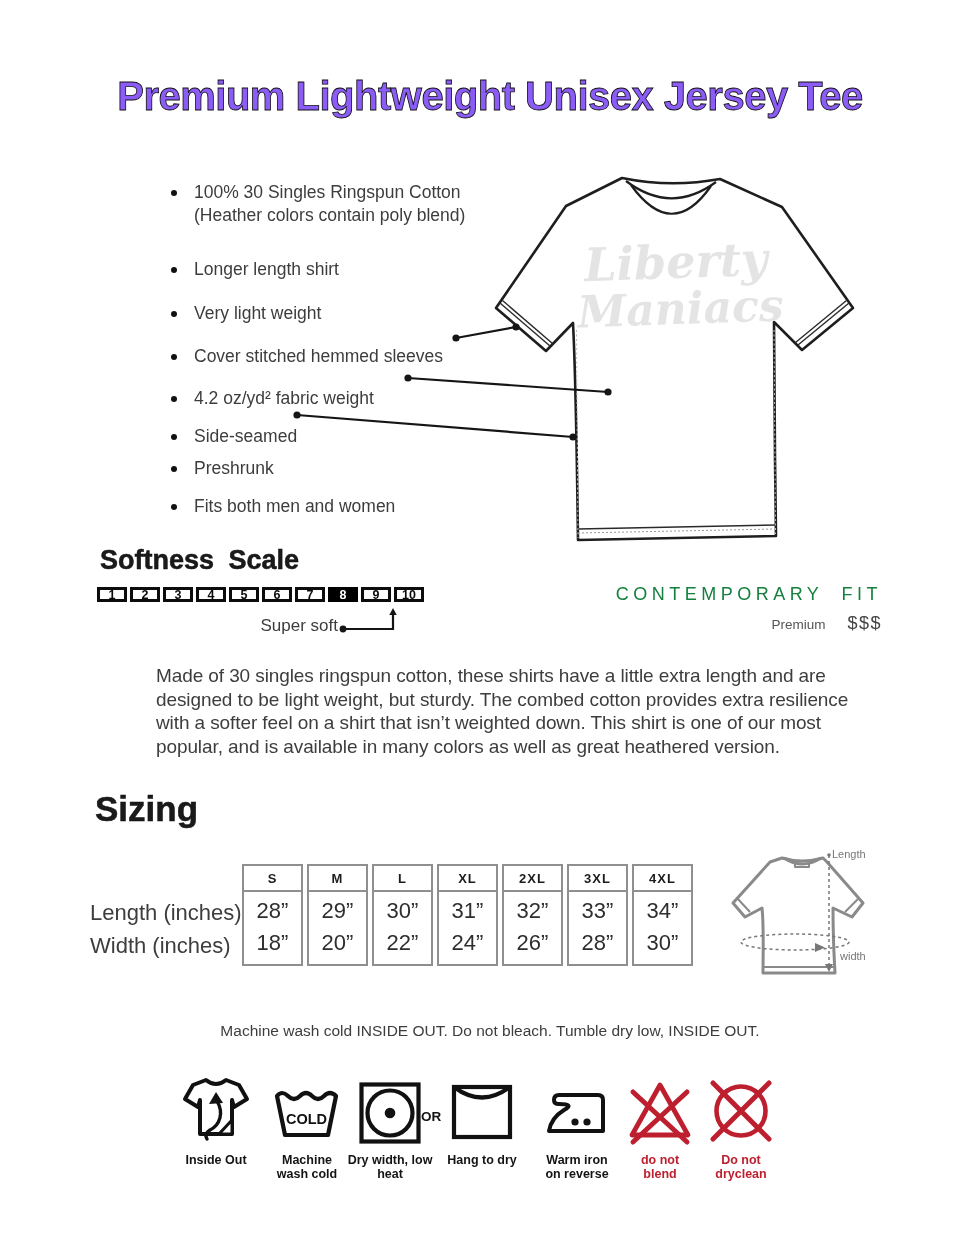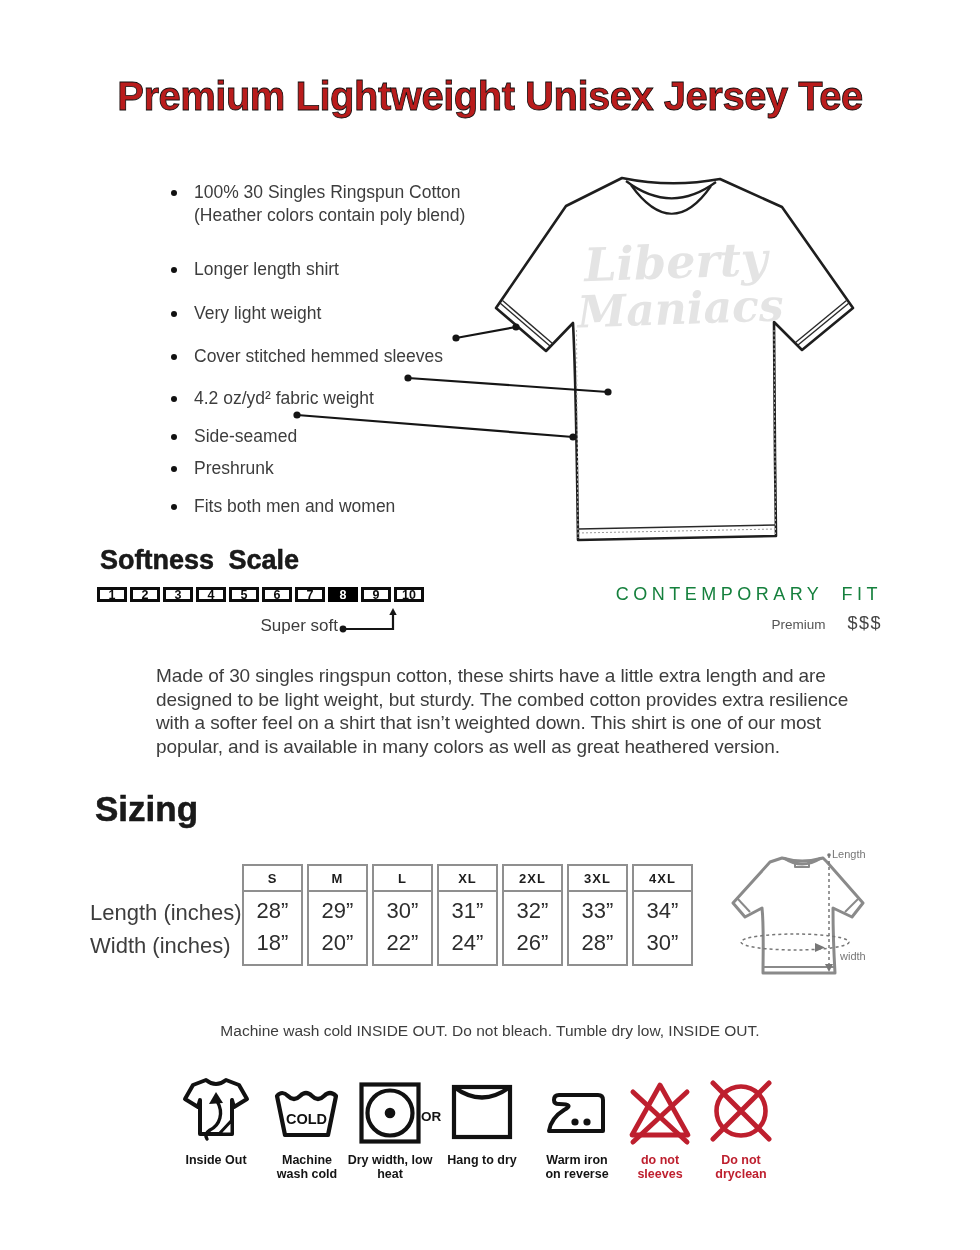--- a/index.html
+++ b/index.html
@@ -9,21 +9,21 @@
     --tableborder:#8f8f8f;
     --diagray:#8a8a8a;
   }
   *{margin:0;padding:0;box-sizing:border-box;}
   html,body{background:#ffffff;}
   body{font-family:"Liberation Sans","DejaVu Sans",sans-serif;color:var(--ink);}
   .page{position:relative;width:980px;height:1250px;background:#fff;overflow:hidden;}
 
   
   .title{position:absolute;top:74px;left:0;width:100%;text-align:center;
-    font-size:40px;font-weight:800;letter-spacing:-0.5px;color:#b91c1c;
+    font-size:40px;font-weight:800;letter-spacing:-0.5px;color:#8b5cf6;
     -webkit-text-stroke:0.8px #0d0d0d;}
 
   
   .features{position:absolute;left:172px;top:180px;width:312px;list-style:disc;padding-left:17px;}
   .features li{font-size:17.5px;line-height:23px;color:var(--light);padding-left:5px;}
   .features li::marker{color:#111;font-size:19px;}
   .features li:nth-child(1){margin-bottom:30px;}
   .features li:nth-child(2){margin-bottom:20px;}
   .features li:nth-child(3){margin-bottom:19px;}
   .features li:nth-child(4){margin-bottom:18px;}
@@ -314,21 +314,21 @@
     <div class="care-label">Warm iron on reverse</div>
   </div>
 
   <div class="care-item ci5">
     <div class="iconbox">
       <svg width="74" height="74" viewBox="0 0 74 74" xmlns="http://www.w3.org/2000/svg">
         <path d="M37,9 L65,59 L9,59 Z" fill="none" stroke="#be1f2e" stroke-width="4.8" stroke-linejoin="round"></path>
         <path d="M10,16 L64,66 M64,16 L10,66" fill="none" stroke="#be1f2e" stroke-width="5" stroke-linecap="round"></path>
       </svg>
     </div>
-    <div class="care-label">do not sleeves</div>
+    <div class="care-label">do not blend</div>
   </div>
 
   <div class="care-item ci6">
     <div class="iconbox">
       <svg width="74" height="74" viewBox="0 0 74 74" xmlns="http://www.w3.org/2000/svg">
         <circle cx="37" cy="35" r="24.5" fill="none" stroke="#be1f2e" stroke-width="4.6"></circle>
         <path d="M9,7 L65,63 M65,7 L9,63" fill="none" stroke="#be1f2e" stroke-width="5" stroke-linecap="round"></path>
       </svg>
     </div>
     <div class="care-label">Do not dryclean</div>

